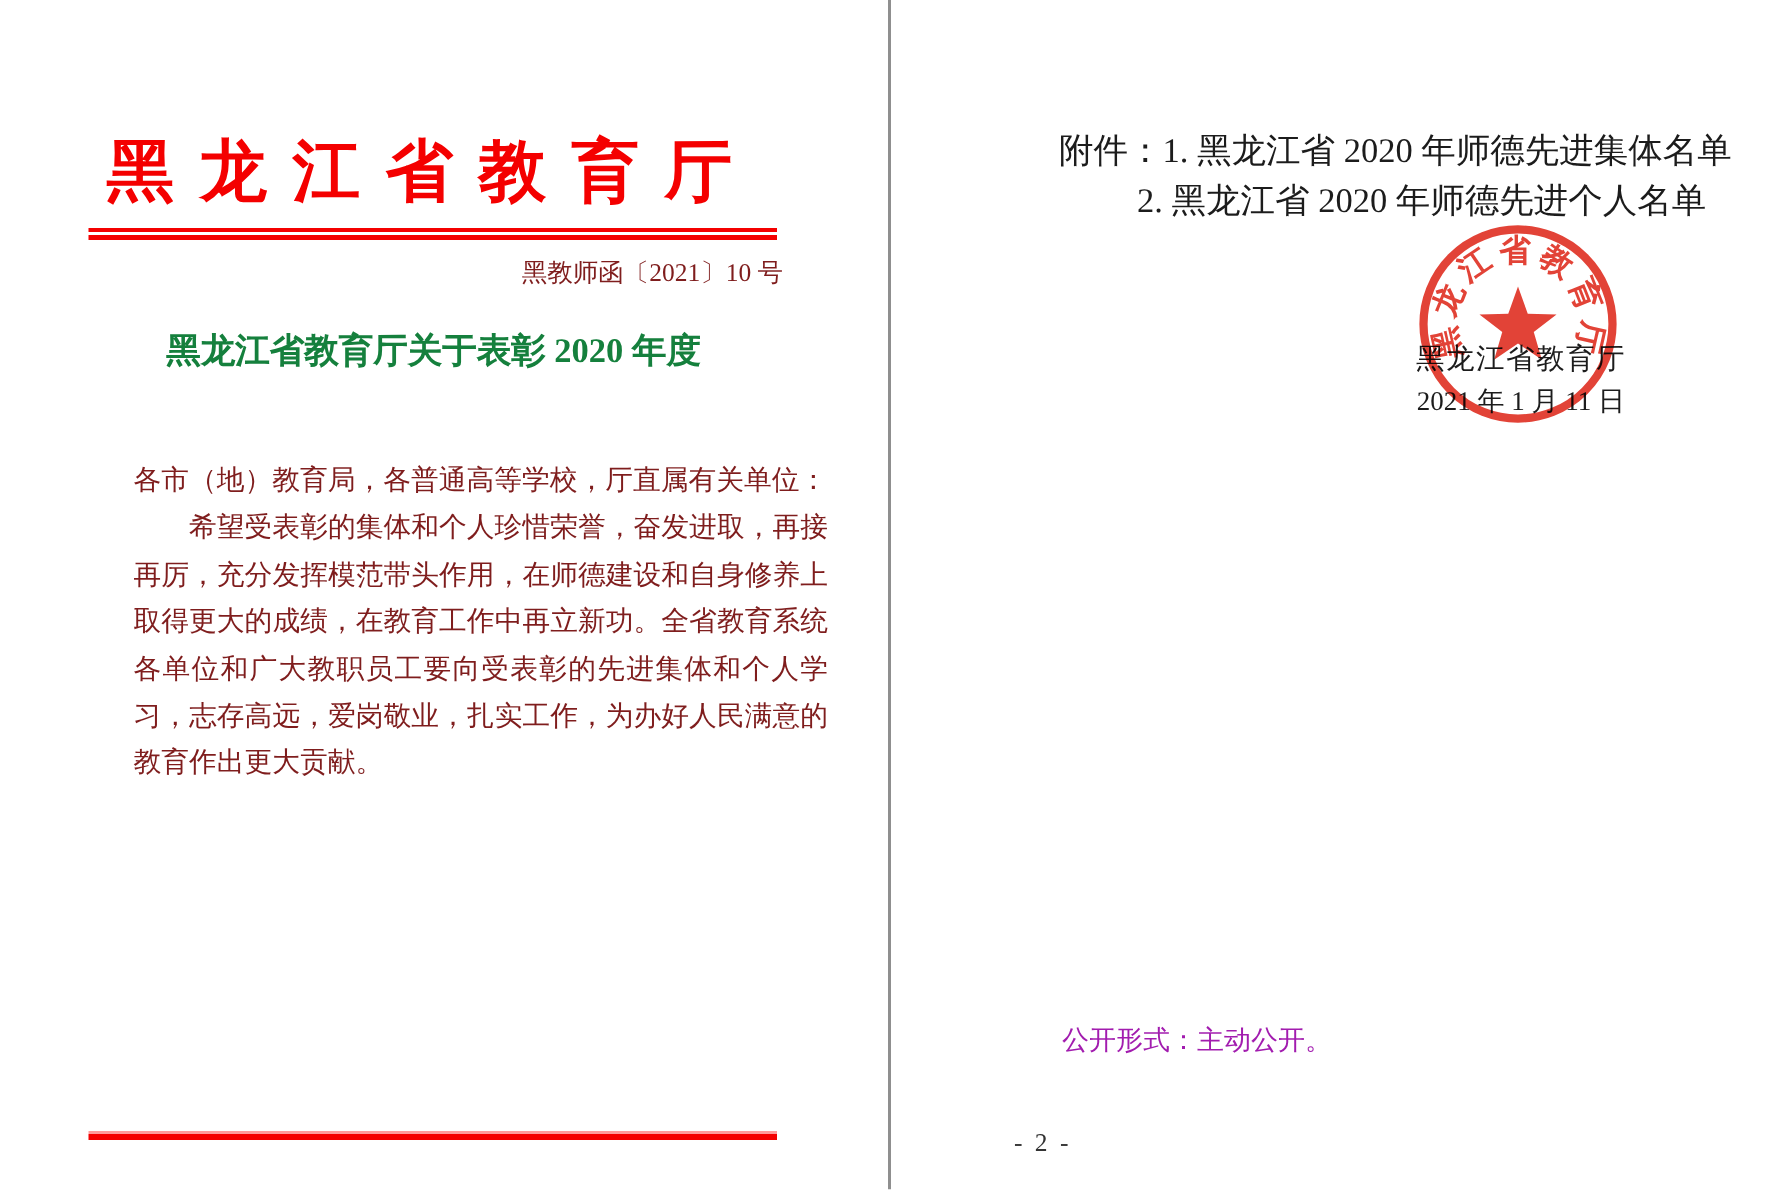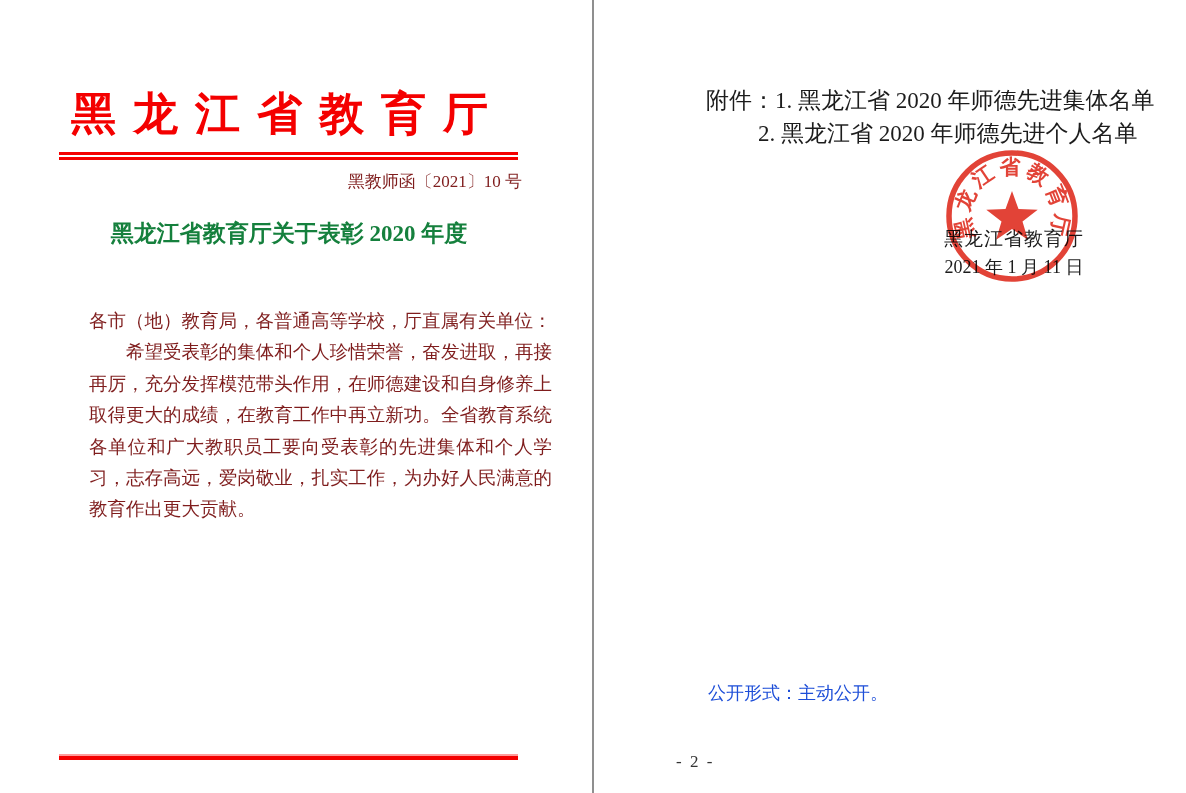--- a/index.html
+++ b/index.html
@@ -61,21 +61,21 @@
   .seal{
     position:absolute;left:348px;top:146px;width:140px;height:140px;
     mix-blend-mode:multiply;opacity:.93;
   }
   .seal text{
     font-family:"DejaVu Sans","Liberation Sans",sans-serif;
     font-weight:bold;
   }
   .publicity{
     position:absolute;left:114px;top:681px;
-    font-size:18px;color:#1d4ed8;white-space:nowrap;
+    font-size:18px;color:#a21caf;white-space:nowrap;
   }
   .page-number{
     position:absolute;left:82px;top:752px;
     font-size:17px;letter-spacing:2px;color:#333333;white-space:nowrap;
   }
 </style>
 </head>
 <body>
 
 <div class="page" id="page-left">

